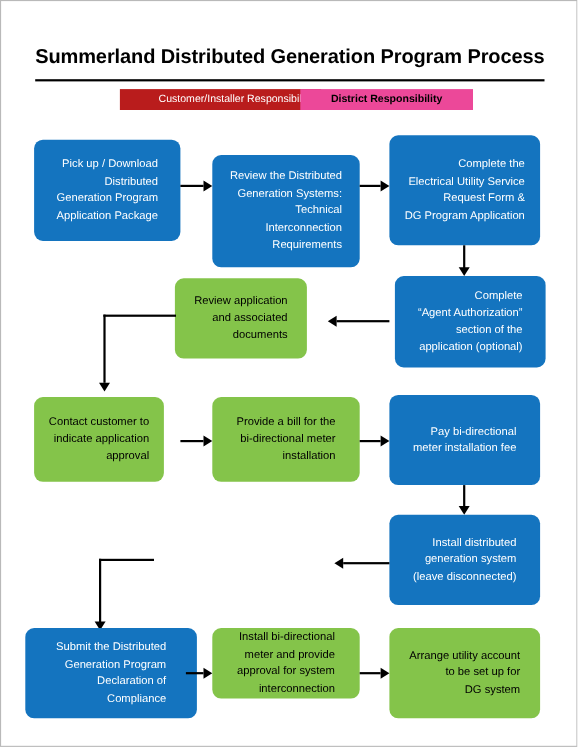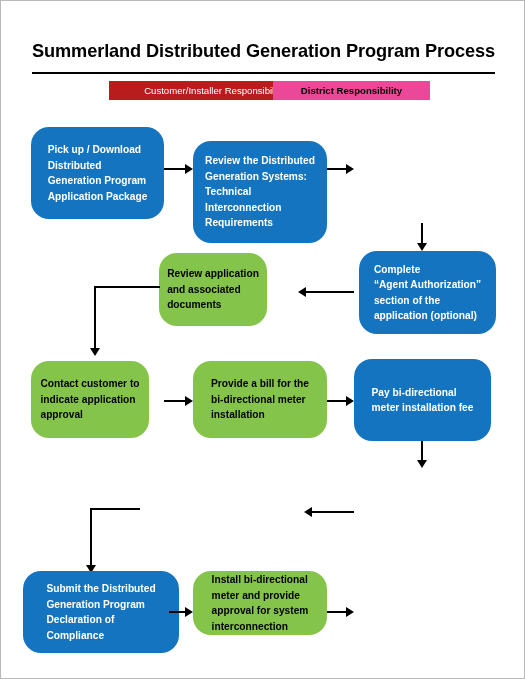--- a/index.html
+++ b/index.html
@@ -63,27 +63,27 @@
     top: 80px;
     width: 157px;
     background: #ec4899;
     color: #000000;
   }
 
   
   .node {
     position: absolute;
     box-sizing: border-box;
-    border-radius: 18px;
+    border-radius: 8px;
     display: flex;
     align-items: center;
     justify-content: center;
-    text-align: left;
+    text-align: right;
     font-size: 10.2px;
-    font-weight: bold;
+    font-weight: normal;
     line-height: 1.52;
     padding: 2px 6px;
   }
   .node.blue {
     background: #1474BF;
     color: #ffffff;
   }
   .node.green {
     background: #84C44A;
     color: #000000;
@@ -142,31 +142,37 @@
   </div>
 
   <div class="node blue" style="left:192px; top:140px; width:134px; height:102px;">
     <span class="txt">Review the Distributed
 Generation Systems:
 Technical
 Interconnection
 Requirements</span>
   </div>
 
+  <div class="node blue" style="left:353px; top:122px; width:137px; height:100px;">
+    <span class="txt">Complete the
+Electrical Utility Service
+Request Form &amp;
+DG Program Application</span>
+  </div>
 
   <div class="conn h" style="left:163px; top:167px; width:21px;"></div>
   <div class="arrow right" style="left:184px; top:163px;"></div>
 
   <div class="conn h" style="left:326px; top:167px; width:19px;"></div>
   <div class="arrow right" style="left:345px; top:163px;"></div>
 
   <div class="conn v" style="left:420px; top:222px; height:21px;"></div>
   <div class="arrow down" style="left:416px; top:242px;"></div>
 
-  <div class="node green" style="left:158px; top:252px; width:108px; height:73px;">
+  <div class="node green" style="left:158px; top:252px; width:120px; height:73px;">
     <span class="txt">Review application
 and associated
 documents</span>
   </div>
 
   <div class="node blue" style="left:358px; top:250px; width:137px; height:83px;">
     <span class="txt">Complete
 “Agent Authorization”
 section of the
 application (optional)</span>
@@ -199,20 +205,25 @@
   <div class="conn h" style="left:163px; top:399px; width:21px;"></div>
   <div class="arrow right" style="left:184px; top:395px;"></div>
 
   <div class="conn h" style="left:326px; top:399px; width:19px;"></div>
   <div class="arrow right" style="left:345px; top:395px;"></div>
 
   <div class="conn v" style="left:420px; top:440px; height:20px;"></div>
   <div class="arrow down" style="left:416px; top:459px;"></div>
 
 
+  <div class="node blue" style="left:353px; top:467px; width:137px; height:82px;">
+    <span class="txt">Install distributed
+generation system
+(leave disconnected)</span>
+  </div>
 
   <div class="conn h" style="left:311px; top:510px; width:42px;"></div>
   <div class="arrow left" style="left:303px; top:506px;"></div>
 
   <div class="conn h" style="left:89px;  top:507px; width:50px;"></div>
   <div class="conn v" style="left:89px;  top:507px; height:58px;"></div>
   <div class="arrow down" style="left:85px;  top:564px;"></div>
 
   <div class="node blue" style="left:22px;  top:570px; width:156px; height:82px;">
     <span class="txt">Submit the Distributed
@@ -221,20 +232,25 @@
 Compliance</span>
   </div>
 
   <div class="node green" style="left:192px; top:570px; width:134px; height:64px;">
     <span class="txt">Install bi-directional
 meter and provide
 approval for system
 interconnection</span>
   </div>
 
+  <div class="node green" style="left:353px; top:570px; width:137px; height:82px;">
+    <span class="txt">Arrange utility account
+to be set up for
+DG system</span>
+  </div>
 
   <div class="conn h" style="left:168px; top:610px; width:16px;"></div>
   <div class="arrow right" style="left:184px; top:606px;"></div>
 
   <div class="conn h" style="left:326px; top:610px; width:19px;"></div>
   <div class="arrow right" style="left:345px; top:606px;"></div>
 
 </div>
 
 </body></html>

